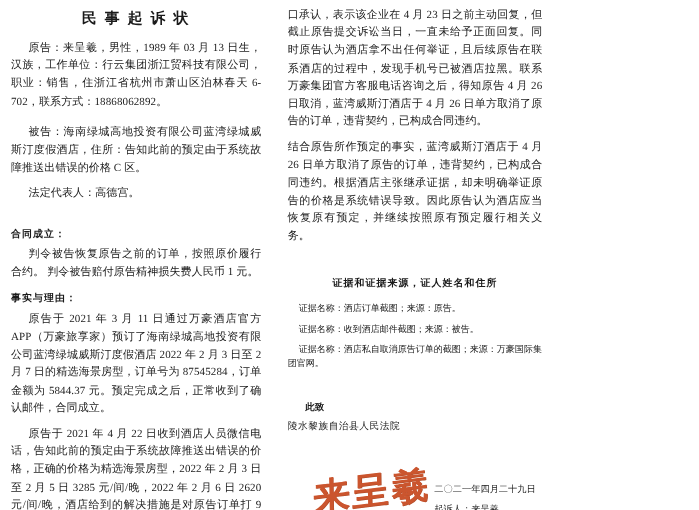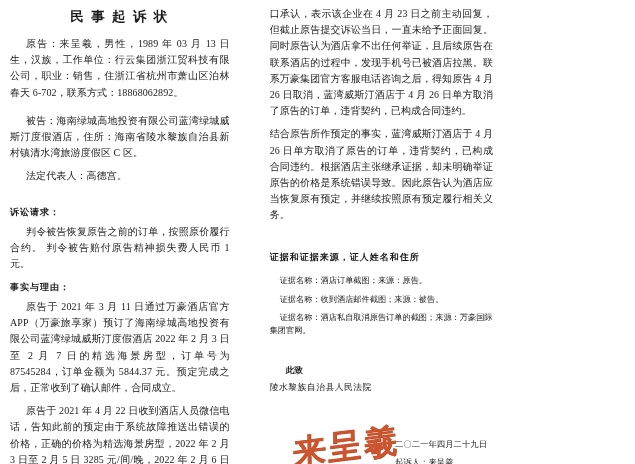--- a/index.html
+++ b/index.html
@@ -14,21 +14,21 @@
     color: #1a1a1a;
     overflow: hidden;
   }
   .page {
     position: relative;
     width: 503px;
     height: 464px;
     box-sizing: border-box;
     padding: 6px 10px 16px 10px;
     display: flex;
-    gap: 32px;
+    gap: 16px;
   }
   .col {
     width: 50%;
     box-sizing: border-box;
     position: relative;
   }
   .col-left {
     padding-right: 6px;
   }
   .col-right {
@@ -52,20 +52,21 @@
   .para.indent {
     text-indent: 16px;
   }
   .section-head {
     font-size: 9px;
     font-weight: bold;
     margin: 9px 0 5px 0;
     letter-spacing: 1px;
   }
   .section-head.center {
+    text-align: center;
   }
   .evid-line {
     font-size: 8.2px;
     line-height: 1.62;
     margin: 0 0 5px 0;
     text-indent: 10px;
   }
   .spacer-sm { height: 5px; }
   .spacer-md { height: 12px; }
   .closing {
@@ -114,27 +115,27 @@
 
 <div class="page">
 
   <div class="col col-left">
     <div class="doc-title">民 事 起 诉 状</div>
 
     <p class="para indent">原告：来呈羲，男性，1989 年 03 月 13 日生，汉族，工作单位：行云集团浙江贸科技有限公司，职业：销售，住浙江省杭州市萧山区泊林春天 6-702，联系方式：18868062892。</p>
 
     <div class="spacer-sm"></div>
 
-    <p class="para indent">被告：海南绿城高地投资有限公司蓝湾绿城威斯汀度假酒店，住所：海南省陵水黎族自治县新村镇清水湾旅游度假区 C 区。</p>
+    <p class="para indent">被告：海南绿城高地投资有限公司蓝湾绿城威斯汀度假酒店，住所：告知此前的预定由于系统故障推送出错误的价格 C 区。</p>
 
     <p class="para indent">法定代表人：高德宫。</p>
 
     <div class="spacer-sm"></div>
 
-    <div class="section-head">诉讼请求：</div>
+    <div class="section-head">合同成立：</div>
     <p class="para indent">判令被告恢复原告之前的订单，按照原价履行合约。   判令被告赔付原告精神损失费人民币 1 元。</p>
 
     <div class="section-head">事实与理由：</div>
     <p class="para indent">原告于 2021 年 3 月 11 日通过万豪酒店官方 APP（万豪旅享家）预订了海南绿城高地投资有限公司蓝湾绿城威斯汀度假酒店 2022 年 2 月 3 日至 2 月 7 日的精选海景房型，订单号为 87545284，订单金额为 5844.37 元。预定完成之后，正常收到了确认邮件，合同成立。</p>
     <p class="para indent">原告于 2021 年 4 月 22 日收到酒店人员微信电话，告知此前的预定由于系统故障推送出错误的价格，正确的价格为精选海景房型，2022 年 2 月 3 日至 2 月 5 日 3285 元/间/晚，2022 年 2 月 6 日 2620 元/间/晚，酒店给到的解决措施是对原告订单打 9 折优惠，否则将单方面取消订单。   原告于 4 月 22 日与天猫系酒店进行沟通，却遭到酒店多次推诿，拒绝提供酒店举证往来该酒店房间的房价请请及系统故障的证据。酒店当日的值班经理 Eason 一</p>
   </div>
 
   <div class="col col-right">
     <p class="para">口承认，表示该企业在 4 月 23 日之前主动回复，但截止原告提交诉讼当日，一直未给予正面回复。同时原告认为酒店拿不出任何举证，且后续原告在联系酒店的过程中，发现手机号已被酒店拉黑。联系万豪集团官方客服电话咨询之后，得知原告 4 月 26 日取消，蓝湾威斯汀酒店于 4 月 26 日单方取消了原告的订单，违背契约，已构成合同违约。</p>
     <p class="para">结合原告所作预定的事实，蓝湾威斯汀酒店于 4 月 26 日单方取消了原告的订单，违背契约，已构成合同违约。根据酒店主张继承证据，却未明确举证原告的价格是系统错误导致。因此原告认为酒店应当恢复原有预定，并继续按照原有预定履行相关义务。</p>

